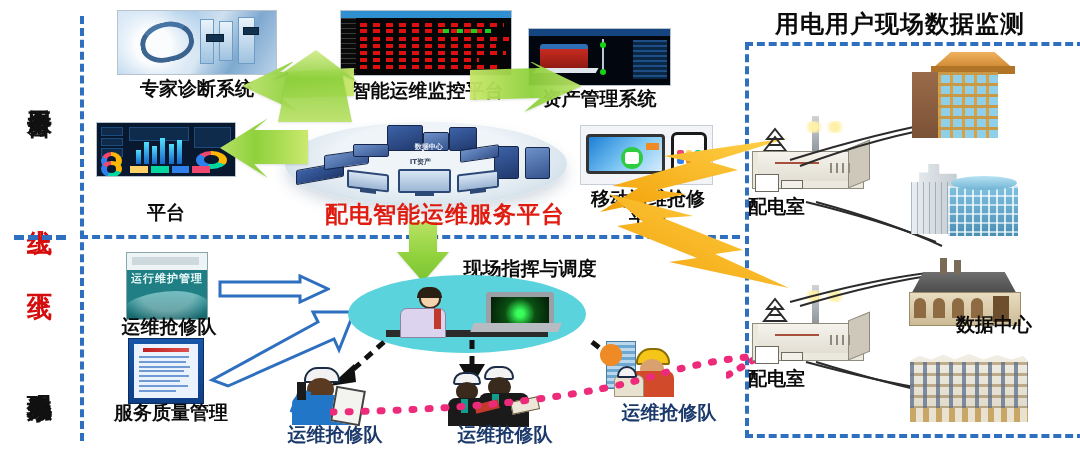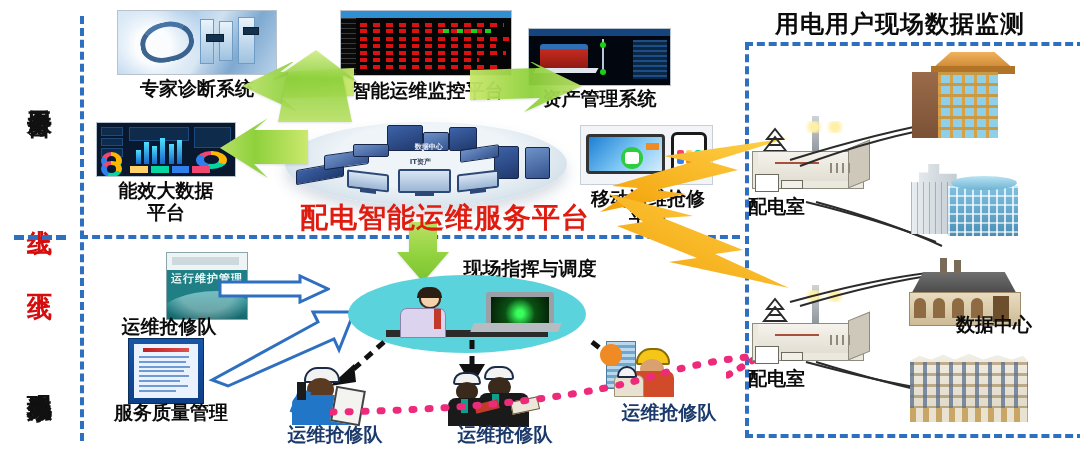--- a/index.html
+++ b/index.html
@@ -135,21 +135,21 @@
       background:#2ecc40; }
   .th-mobile .tablet .wx:after{ content:""; position:absolute; inset:5px 4px; border-radius:3px; background:#fff; }
   .th-mobile .tablet .orange { position:absolute; right:4%; top:18%; width:18%; height:22%; background:#f08a24; }
   .th-mobile .phone { position:absolute; right:4%; top:10%; width:27%; height:80%;
       background:#fff; border:3px solid #1a1a1a; border-radius:6px; }
   .th-mobile .phone .g { position:absolute; width:22%; height:15%; border-radius:2px; }
 
   
   .book {
     position:absolute; background:linear-gradient(#eef4f6 0 26%, #1f7f84 26% 100%);
-    border:1px solid #8aa6ad; overflow:hidden;margin-left:40px;
+    border:1px solid #8aa6ad; overflow:hidden;
   }
   .book .btitle { position:absolute; left:0; right:0; top:28%; text-align:center;
      color:#eafafa; font-size:11px; font-weight:bold; letter-spacing:1px; }
   .book .wave { position:absolute; left:-10%; bottom:-12%; width:120%; height:55%;
      background:radial-gradient(ellipse at 50% 0%, rgba(255,255,255,.35) 0 40%, rgba(255,255,255,0) 70%),
                 linear-gradient(#2a9aa0,#10585c);
      border-radius:60% 40% 0 0 / 70% 60% 0 0; }
   .book .tag { position:absolute; left:6%; top:6%; width:84%; height:12%; background:#cdd9dd; }
 
   
@@ -292,21 +292,20 @@
     <div class="bar2" style="left:40%; height:34%;"></div>
     <div class="bar2" style="left:46%; height:50%;"></div>
     <div class="bar2" style="left:52%; height:38%;"></div>
     <div class="bar2" style="left:58%; height:46%;"></div>
     <div class="donut" style="left:72%; top:52%; width:22%; height:34%;"></div>
     <div class="chip" style="left:24%; width:13%; background:#ffd166;"></div>
     <div class="chip" style="left:39%; width:13%; background:#06d6a0;"></div>
     <div class="chip" style="left:54%; width:13%; background:#2f80ed;"></div>
     <div class="chip" style="left:69%; width:13%; background:#ef476f;"></div>
   </div>
-  <div class="cap black cap-lg" style="left:86px; top:180px; width:160px;">能效大数据</div>
   <div class="cap black cap-lg" style="left:86px; top:202px; width:160px;">平台</div>
 
   <div class="thumb th-mobile" style="left:580px; top:125px; width:133px; height:60px;">
     <div class="tablet">
         <div class="wx"></div>
         <div class="orange"></div>
       </div>
     <div class="phone">
       <div class="g" style="left:9%;  top:38%; background:#ef476f;"></div>
       <div class="g" style="left:39%; top:38%; background:#ffd166;"></div>
@@ -391,21 +390,21 @@
     <defs>
         <linearGradient id="gg5" x1="0" y1="0" x2="0" y2="1">
       <stop offset="0%" stop-color="#b9e263"></stop>
           <stop offset="60%" stop-color="#8ed13c"></stop>
           <stop offset="100%" stop-color="#7cc233"></stop>
     </linearGradient>
       </defs>
     <path d="M14 0 L42 0 L42 30 L54 30 L28 60 L2 30 L14 30 Z" fill="url(#gg5)"></path>
   </svg>
 
-  <div class="cap red" style="left:290px; top:202px; width:310px; font-size:28px; letter-spacing:1px;">配电智能运维服务平台</div>
+  <div class="cap red" style="left:290px; top:202px; width:310px; font-size:23px; letter-spacing:1px;">配电智能运维服务平台</div>
 
   <svg class="bolt" style="left:560px; top:128px;" width="230" height="90" viewBox="0 0 230 90">
     <defs>
         <linearGradient id="bz1" x1="1" y1="0" x2="0" y2="1">
       <stop offset="0%" stop-color="#ffd24a"></stop>
           <stop offset="100%" stop-color="#f2a007"></stop>
     </linearGradient>
       </defs>
     <path d="M228 10 L150 34 L178 42 L96 62 L126 66 L40 84 L78 60 L52 58 L132 34 L104 28 Z" fill="url(#bz1)"></path>
   </svg>

